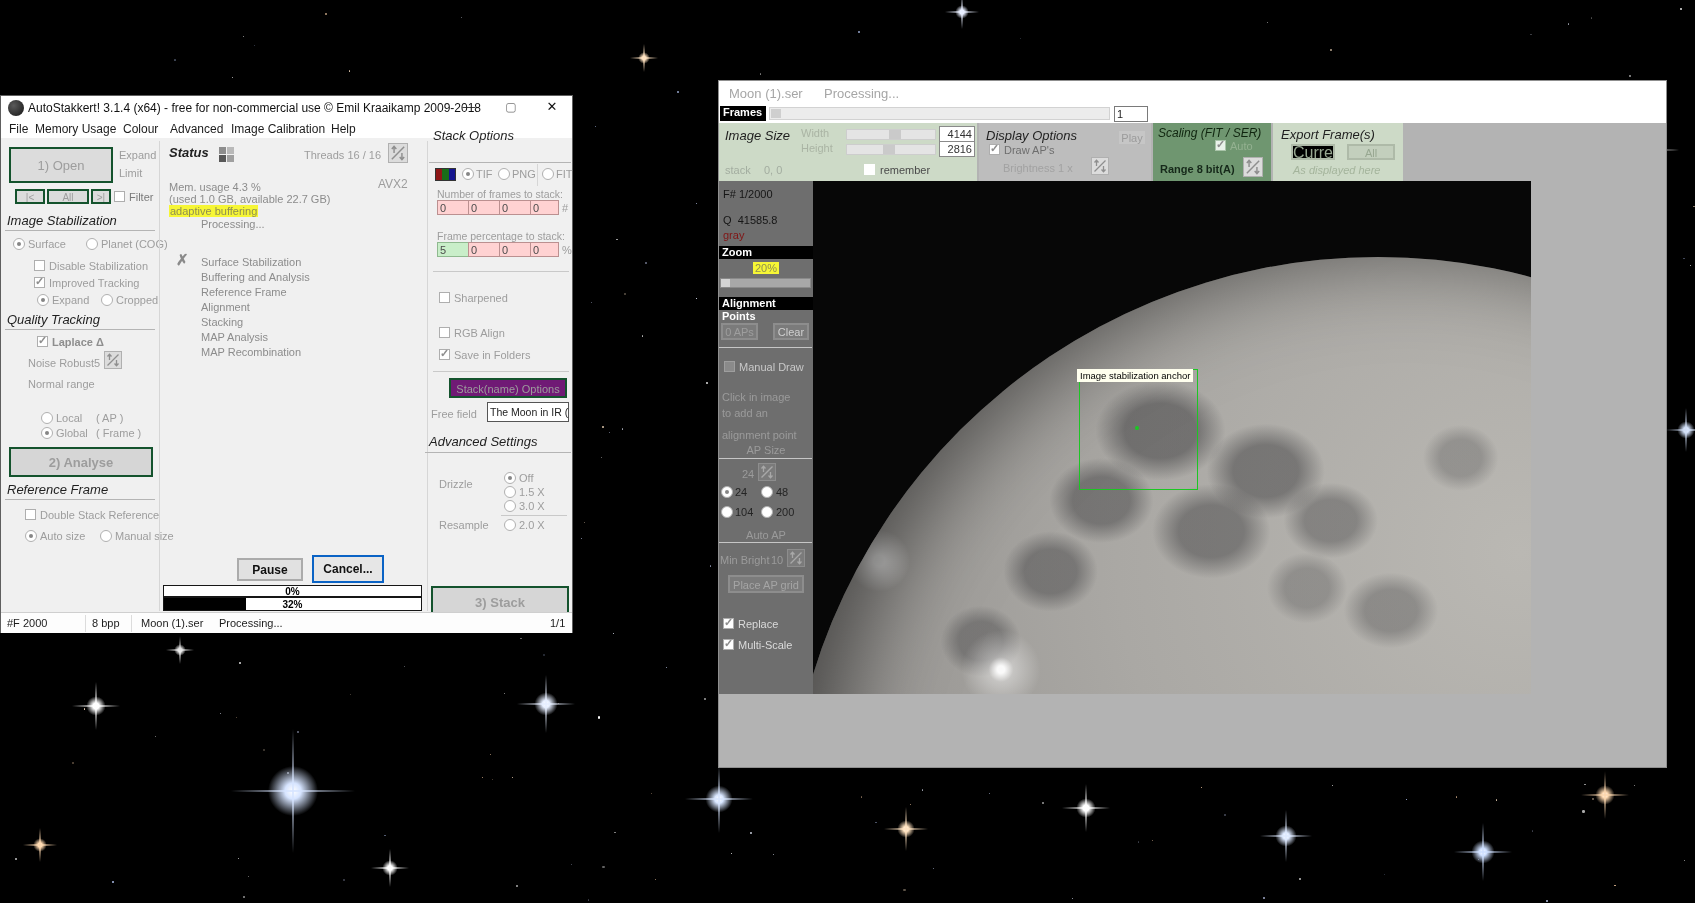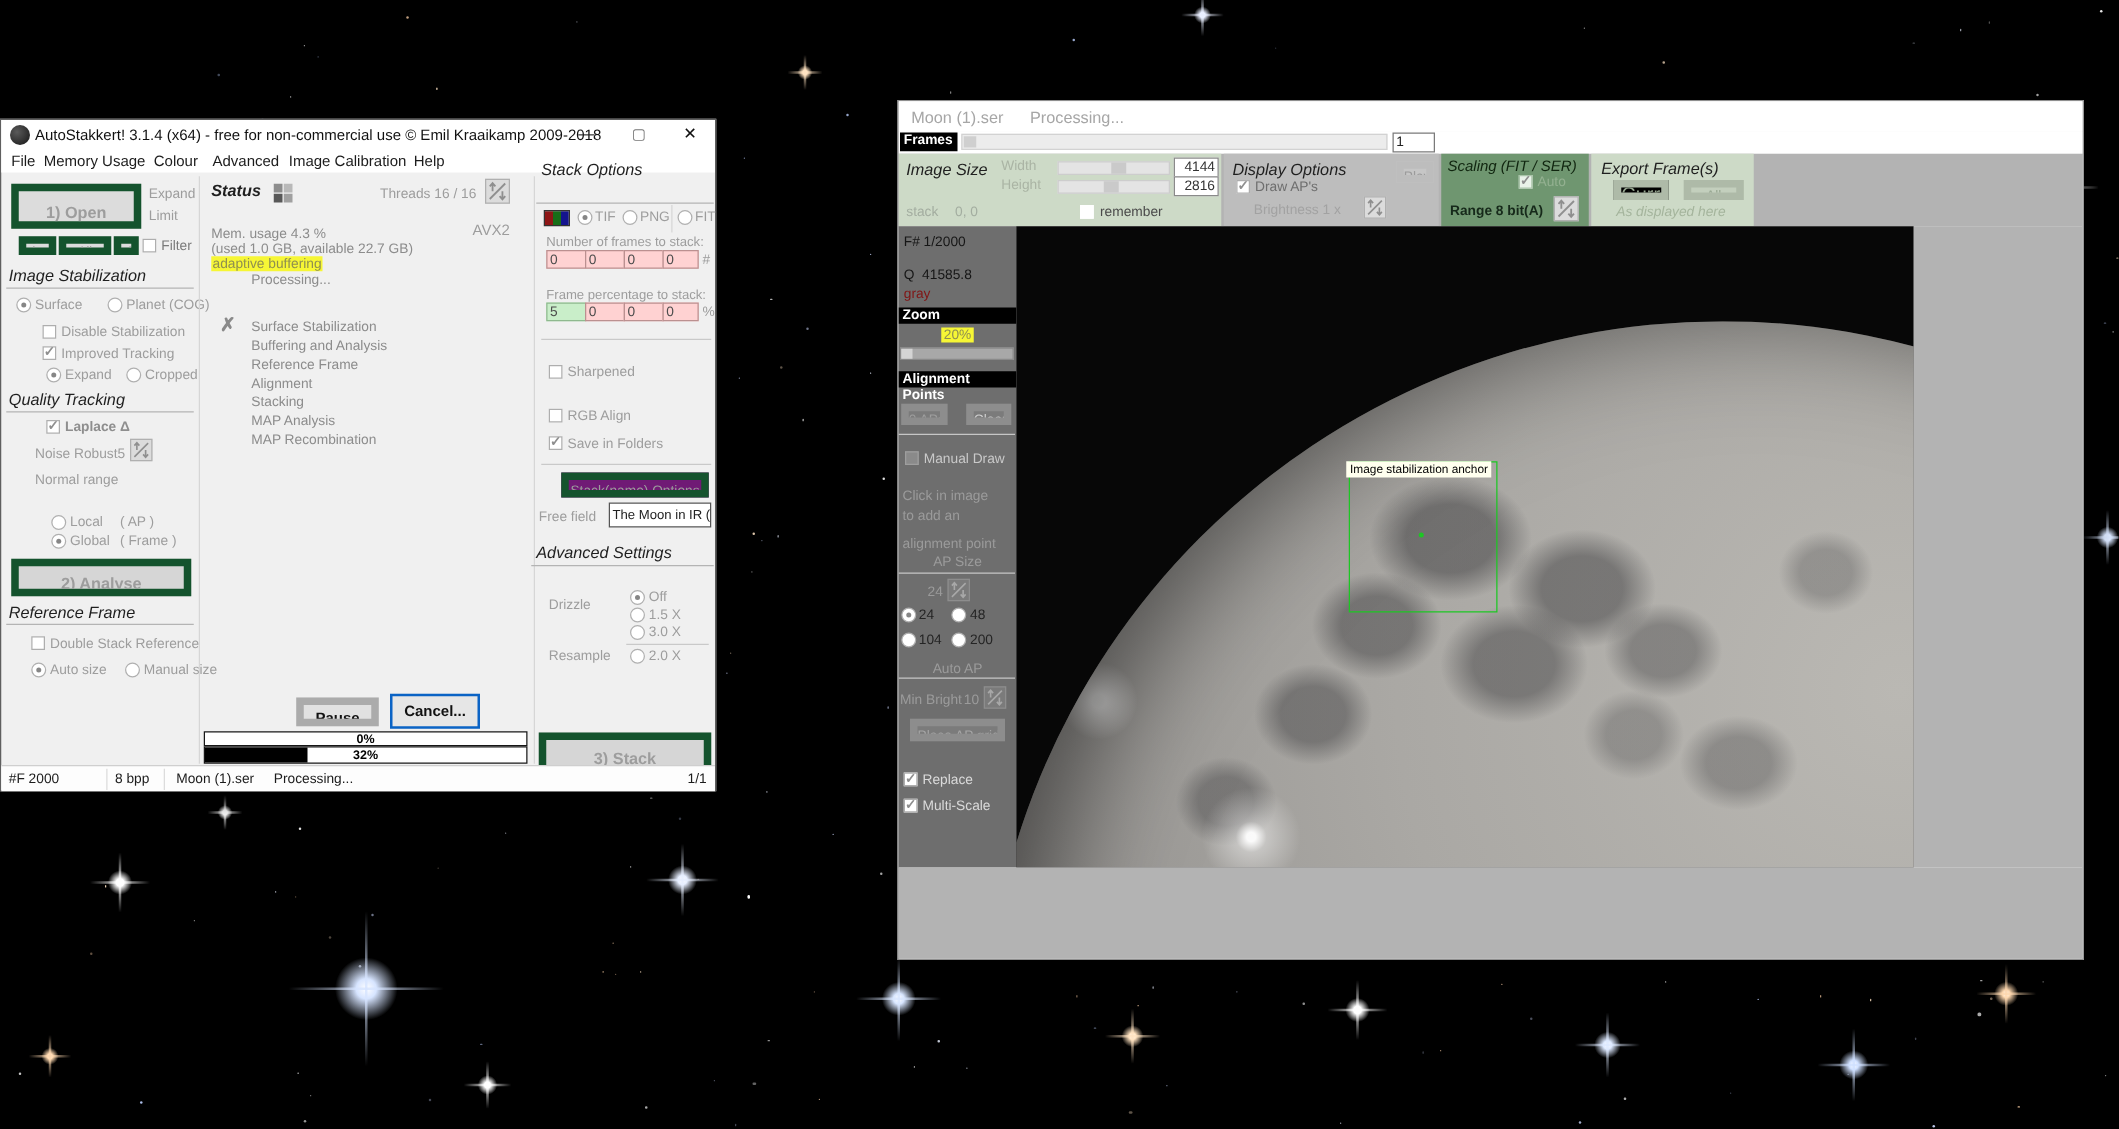--- a/index.html
+++ b/index.html
@@ -19,21 +19,21 @@
 .titlebar{position:absolute;left:0;top:0;right:0;height:24px;background:#fff}
 .sepv{position:absolute;width:1px;background:#d6d6d6}
 .seph{position:absolute;height:1px;background:#b4b4b4}
 .hdr{position:absolute;font-style:italic;font-size:13px;color:#1f1f1f;white-space:nowrap}
 .t{position:absolute;font-size:11px;color:#9d9d9d;white-space:nowrap}
 .tk{position:absolute;font-size:11px;color:#1c1c1c;white-space:nowrap}
 .cb{position:absolute;width:11px;height:11px;background:#fff;border:1px solid #aeaeae}
 .cb.on::after{content:"✓";position:absolute;left:0px;top:-3px;font-size:11px;color:#8e8e8e;font-weight:bold}
 .rad{position:absolute;width:12px;height:12px;border-radius:50%;background:#fff;border:1px solid #b0b0b0}
 .rad.on::after{content:"";position:absolute;left:3px;top:3px;width:4px;height:4px;border-radius:50%;background:#868686}
-.btn{position:absolute;background:#dcdcdc;border:6px solid #14532d;color:#9d9d9d;
+.btn{position:absolute;background:#dcdcdc;border:2px solid #14532d;color:#9d9d9d;
   text-align:center;white-space:nowrap;overflow:hidden}
 .spin{position:absolute;width:18px;height:18px;background:#dcdcdc;border:1px solid #b0b0b0}
 .spin svg{width:100%;height:100%;display:block}
 .inp{position:absolute;background:#fff;border:1px solid #8a8a8a;font-size:11px;color:#4c4c4c;
   padding:1px 2px;white-space:nowrap;overflow:hidden}
 .pink{background:#ffd2d2;border:1px solid #bb9090}
 .grn{background:#c9eec9;border:1px solid #8fb98f}
 .blackbar{position:absolute;background:#000;color:#fff;font-weight:bold;font-size:11px;line-height:13px;padding:0 3px}
 .pbar{position:absolute;background:#fff;border:1px solid #161616}
 .pbar .fill{position:absolute;left:0;top:0;bottom:0;background:#000}
@@ -454,21 +454,21 @@
     </div>
     <div class="abs" style="left:0;top:24px;width:571px;height:18px;background:#fff">
       <span class="abs" style="left:8px;top:2px;font-size:12px;color:#1c1c1c">File</span>
       <span class="abs" style="left:34px;top:2px;font-size:12px;color:#1c1c1c">Memory Usage</span>
       <span class="abs" style="left:122px;top:2px;font-size:12px;color:#1c1c1c">Colour</span>
       <span class="abs" style="left:169px;top:2px;font-size:12px;color:#1c1c1c">Advanced</span>
       <span class="abs" style="left:230px;top:2px;font-size:12px;color:#1c1c1c">Image Calibration</span>
       <span class="abs" style="left:330px;top:2px;font-size:12px;color:#1c1c1c">Help</span>
     </div>
 
-    <div class="btn" style="left:8px;top:51px;width:104px;height:36px;font-size:13px;font-weight:bold;line-height:34px;background:#dcdcdc">1) Open</div>
+    <div class="btn" style="left:8px;top:51px;width:104px;height:36px;font-size:13px;font-weight:normal;line-height:34px;background:#dcdcdc">1) Open</div>
     <div class="t" style="left:118px;top:53px">Expand</div>
     <div class="t" style="left:118px;top:71px">Limit</div>
     <div class="btn" style="left:14px;top:93px;width:30px;height:15px;font-size:10px;line-height:13px">|&lt;</div>
     <div class="btn" style="left:46px;top:93px;width:42px;height:15px;font-size:10px;line-height:13px">All</div>
     <div class="btn" style="left:90px;top:93px;width:20px;height:15px;font-size:10px;line-height:13px">&gt;|</div>
     <div class="cb" style="left:113px;top:95px"></div>
     <div class="t" style="left:128px;top:95px;color:#7a7a7a">Filter</div>
 
     <div class="hdr" style="left:6px;top:117px">Image Stabilization</div>
     <div class="seph" style="left:4px;top:134px;width:150px"></div>

